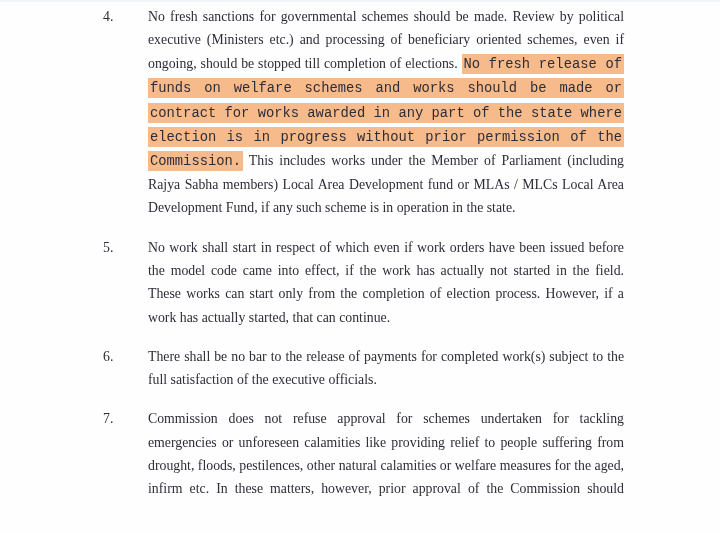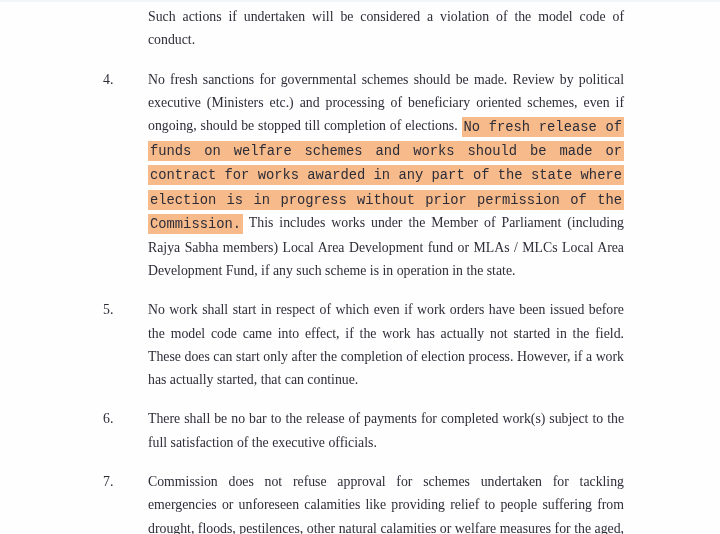--- a/index.html
+++ b/index.html
@@ -62,30 +62,29 @@
     box-decoration-break:clone;
     font-family:Liberation Mono, monospace;
   }
 </style>
 </head>
 <body>
 
 <div class="page">
   <div class="doc">
 
-    <p class="para intro body-text"><span>Such actions if undertaken will be considered a violation of the model code of conduct.</span></p>
 
     <div class="item">
       <span class="num">4.</span>
       <p class="body-text"><span>No fresh sanctions for governmental schemes should be made. Review by political executive (Ministers etc.) and processing of beneficiary oriented schemes, even if ongoing, should be stopped till completion of elections. </span><mark class="hl">No fresh release of funds on welfare schemes and works should be made or contract for works awarded in any part of the state where election is in progress without prior permission of the Commission.</mark><span> This includes works under the Member of Parliament (including Rajya Sabha members) Local Area Development fund or MLAs / MLCs Local Area Development Fund, if any such scheme is in operation in the state.</span></p>
     </div>
 
     <div class="item">
       <span class="num">5.</span>
-      <p class="body-text"><span>No work shall start in respect of which even if work orders have been issued before the model code came into effect, if the work has actually not started in the field. These does can start only after the completion of election process.  However, if a work has actually started, that can continue.</span></p>
+      <p class="body-text"><span>No work shall start in respect of which even if work orders have been issued before the model code came into effect, if the work has actually not started in the field. These works can start only from the completion of election process.  However, if a work has actually started, that can continue.</span></p>
     </div>
 
     <div class="item">
       <span class="num">6.</span>
       <p class="body-text"><span>There shall be no bar to the release of payments for completed work(s) subject to the full satisfaction of the executive officials.</span></p>
     </div>
 
     <div class="item">
       <span class="num">7.</span>
       <p class="body-text cut-off"><span>Commission does not refuse approval for schemes undertaken for tackling emergencies or unforeseen calamities like providing relief to people suffering from drought, floods, pestilences, other natural calamities or welfare measures for the aged, infirm etc. In these matters, however, prior approval of the Commission should</span></p>

